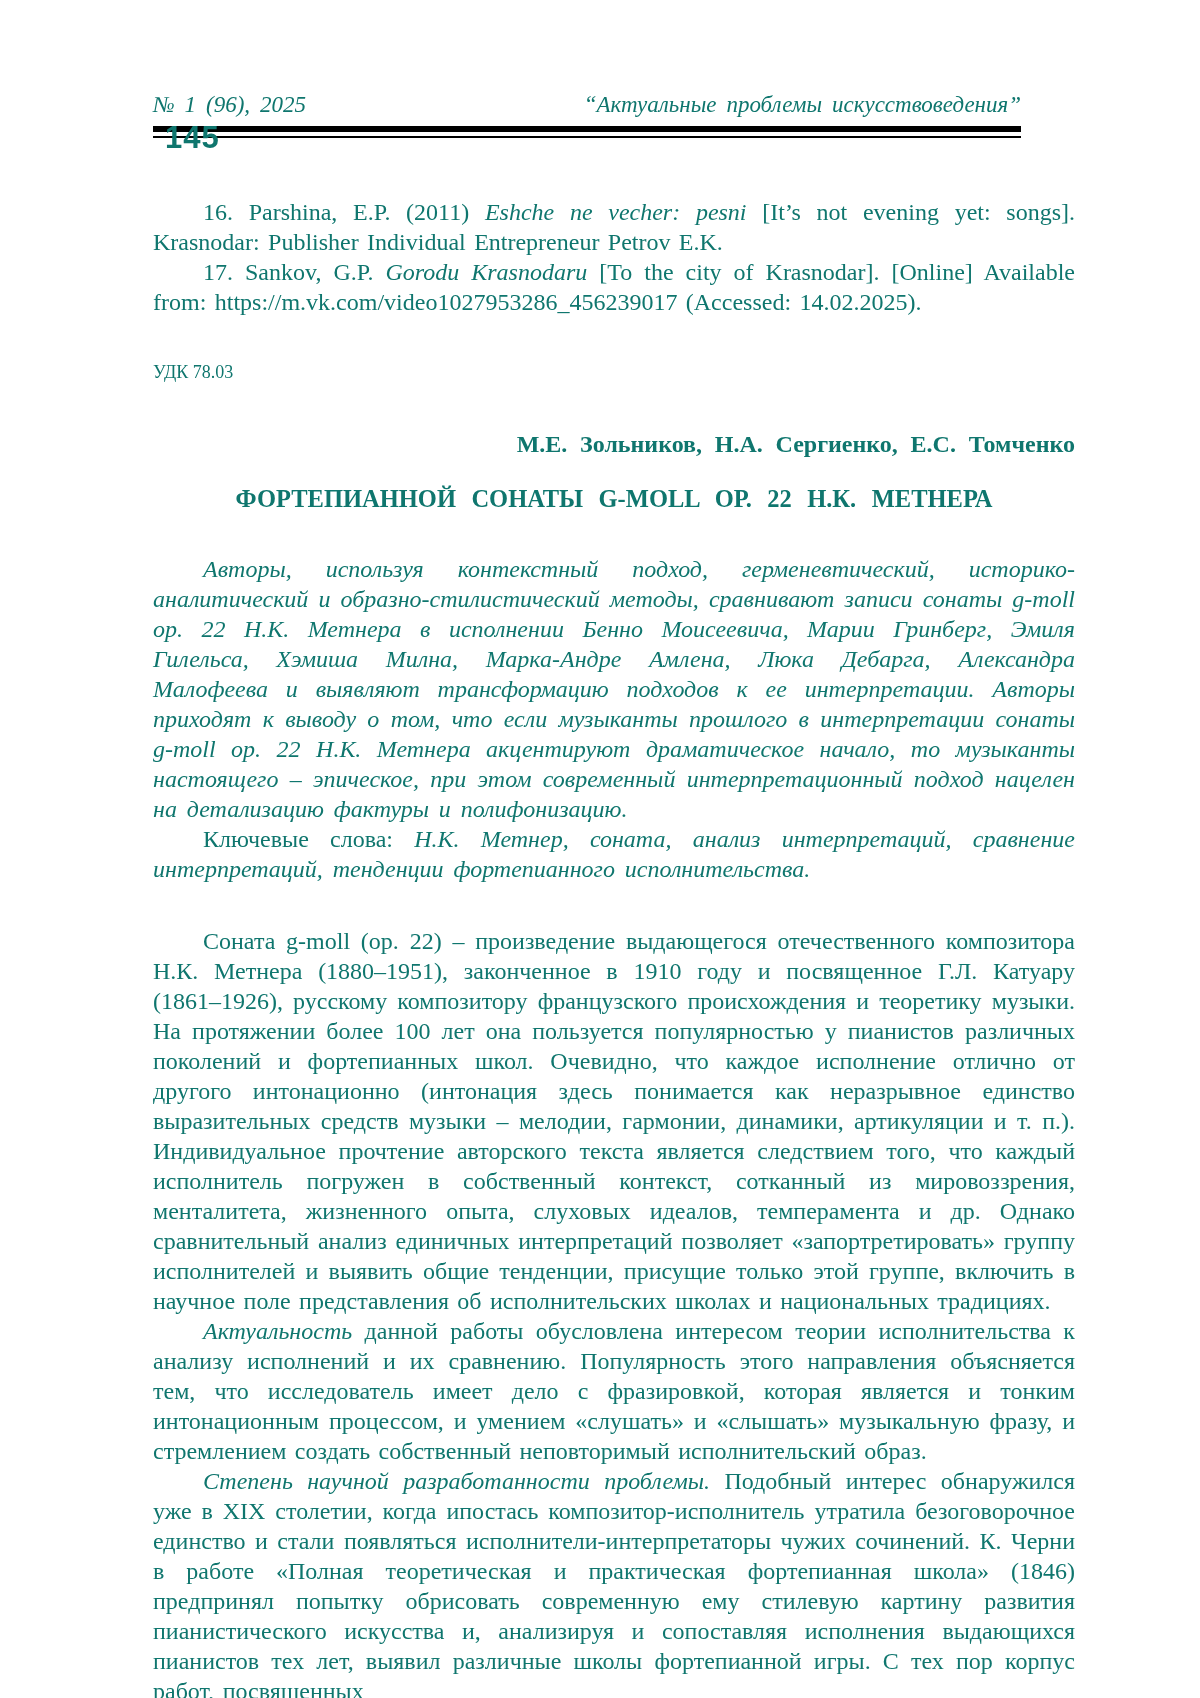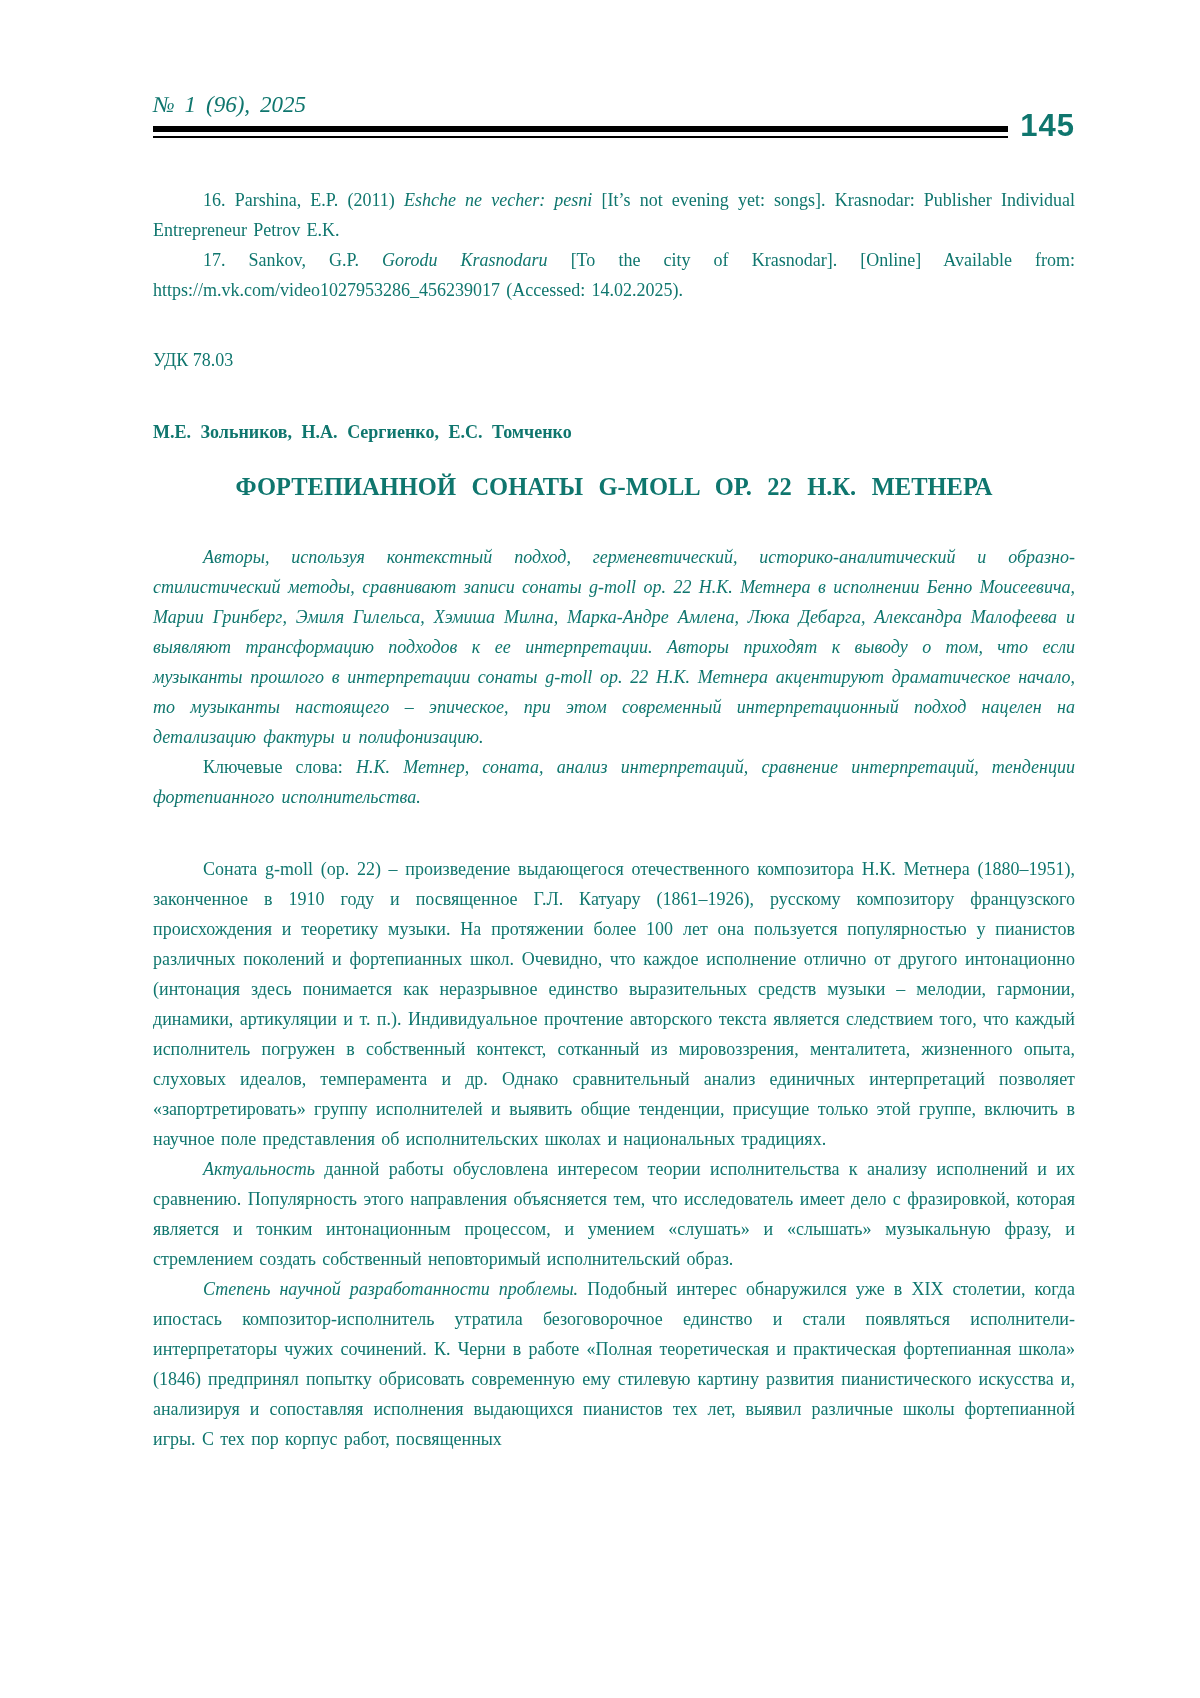--- a/index.html
+++ b/index.html
@@ -32,52 +32,53 @@
     width: 868px;
     font-style: italic;
     font-size: 23px;
     line-height: 26px;
     word-spacing: 0.18em;
   }
   .header-rule-row {
     display: flex;
     align-items: flex-start;
     margin-top: 8px;
+    flex-direction: column;
   }
   .rules { width: 868px; }
   .rule-thick { height: 6px; background: #000; }
   .rule-thin  { height: 2px; background: #000; margin-top: 4px; }
   .page-num {
     font-family: "Liberation Sans", "DejaVu Sans", sans-serif;
     font-weight: bold;
     font-size: 31px;
     line-height: 31px;
     margin-left: 12px;
     margin-top: -16px;
     letter-spacing: 1px;
   }
   
   p {
     margin: 0;
-    font-size: 18px;
+    font-size: 24px;
     line-height: 30px;
     text-align: justify;
     word-spacing: 0.10em;
   }
   p.indent { text-indent: 50px; }
   .refs { margin-top: 44px; }
   .meta {
     margin-top: 40px;
     font-size: 18px;
     line-height: 30px;
   }
   .meta div { white-space: nowrap; }
   .authors {
     margin-top: 42px;
-    text-align: left;
+    text-align: right;
     font-weight: bold;
     word-spacing: 0.28em;
     text-indent: 0;
   }
   .title {
     margin: 24px 0 0 0;
     text-align: center;
     font-weight: bold;
     font-size: 24.5px;
     line-height: 31px;
@@ -96,20 +97,21 @@
 </style>
 </head>
 <body>
 
 <div class="page">
   <div class="content">
 
     <header>
       <div class="header-texts">
         <span>№ 1 (96), 2025</span>
+        <span>“Актуальные проблемы искусствоведения”</span>
       </div>
       <div class="header-rule-row">
         <div class="rules">
           <div class="rule-thick"></div>
           <div class="rule-thin"></div>
         </div>
         <div class="page-num">145</div>
       </div>
     </header>
 

